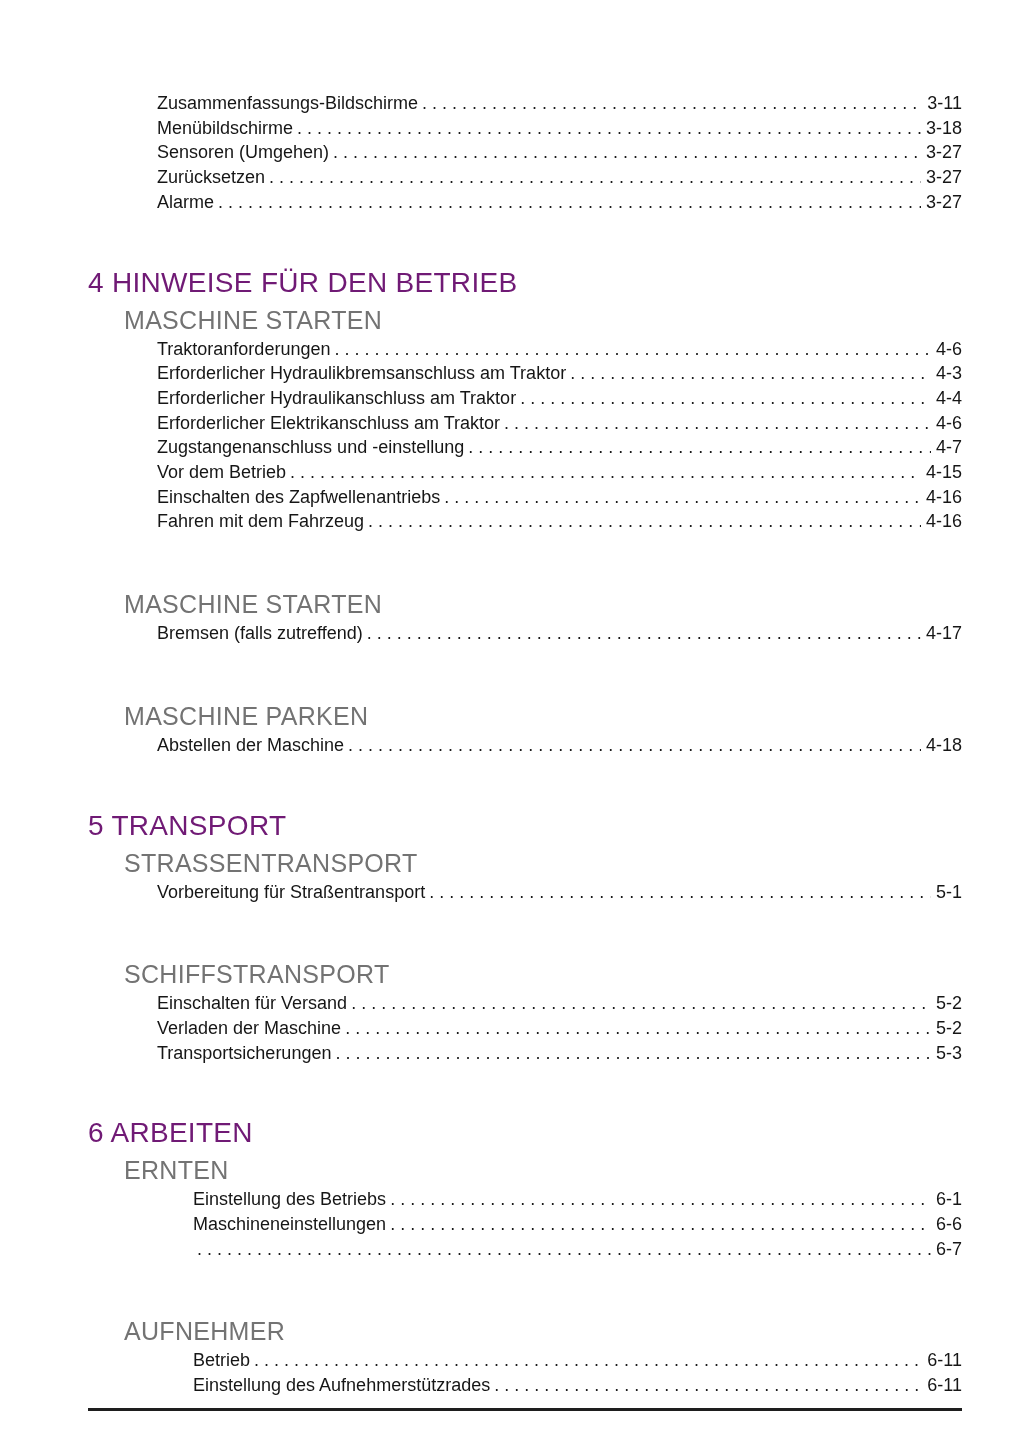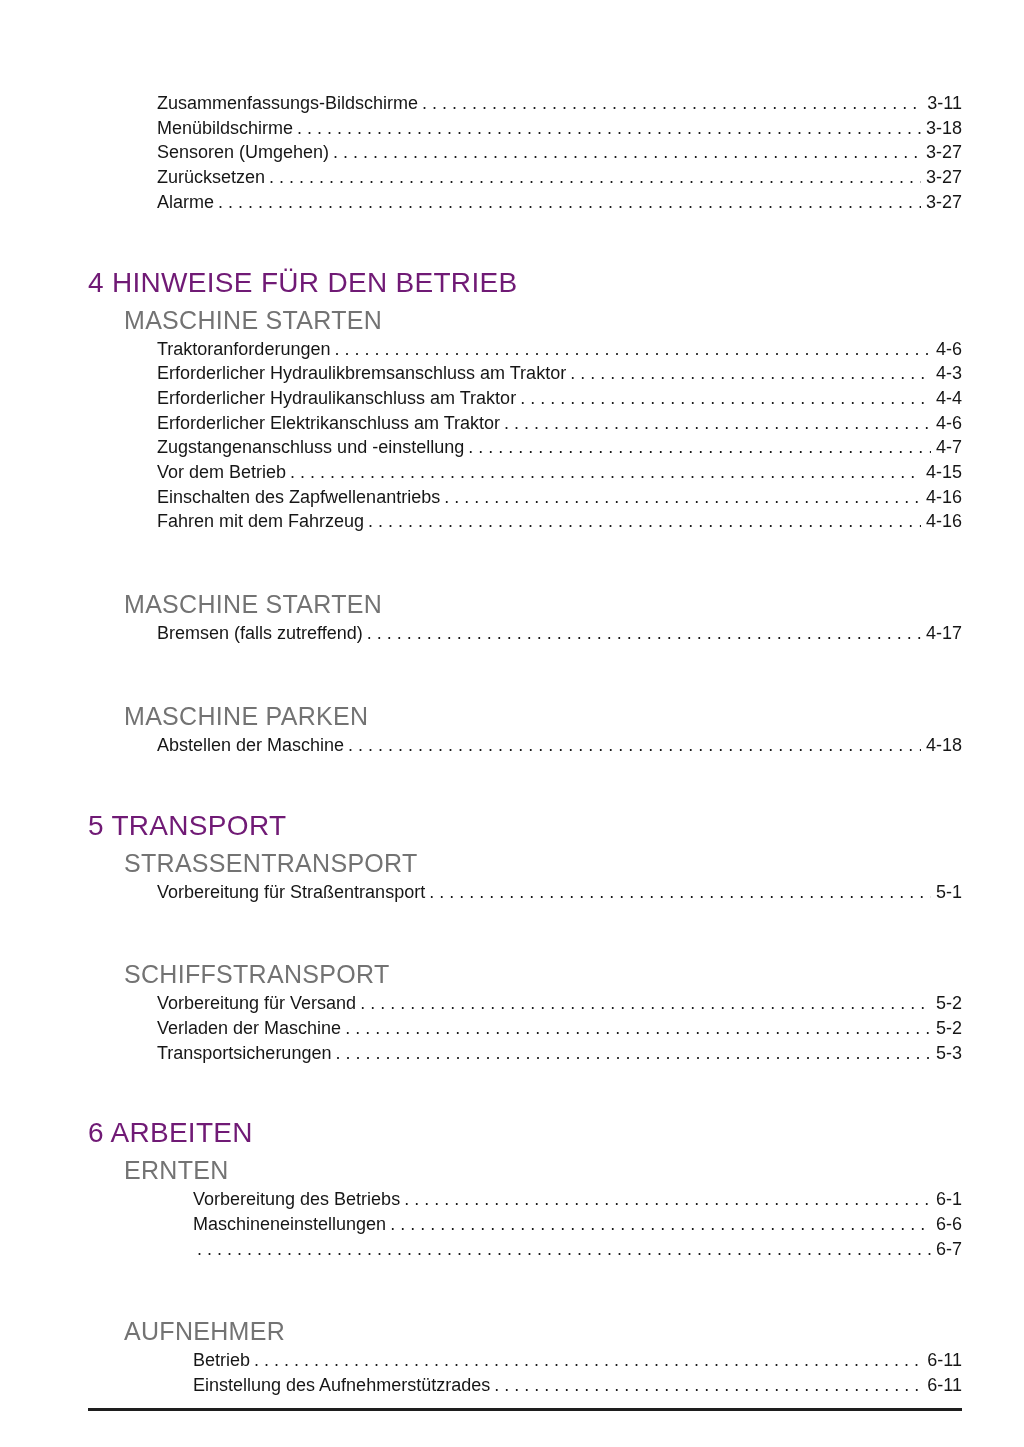--- a/index.html
+++ b/index.html
@@ -180,21 +180,21 @@
               <span class="t">Vorbereitung für Straßentransport</span>
               <span class="dots"></span>
               <span class="pg">5-1</span>
             </div>
           </div>
         </div>
         <div class="section">
           <h2 class="section-h">SCHIFFSTRANSPORT</h2>
           <div class="entries level-1">
             <div class="entry">
-              <span class="t">Vorbereitung für Versand</span>
+              <span class="t">Einschalten für Versand</span>
               <span class="dots"></span>
               <span class="pg">5-2</span>
             </div>
             <div class="entry">
               <span class="t">Verladen der Maschine</span>
               <span class="dots"></span>
               <span class="pg">5-2</span>
             </div>
             <div class="entry">
               <span class="t">Transportsicherungen</span>
@@ -203,21 +203,21 @@
             </div>
           </div>
         </div>
       </div>
       <div class="chapter-block">
         <h1 class="chapter">6 ARBEITEN</h1>
         <div class="section">
           <h2 class="section-h">ERNTEN</h2>
           <div class="entries level-2">
             <div class="entry">
-              <span class="t">Vorbereitung des Betriebs</span>
+              <span class="t">Einstellung des Betriebs</span>
               <span class="dots"></span>
               <span class="pg">6-1</span>
             </div>
             <div class="entry">
               <span class="t">Maschineneinstellungen</span>
               <span class="dots"></span>
               <span class="pg">6-6</span>
             </div>
             <div class="entry">
               <span class="dots"></span>

